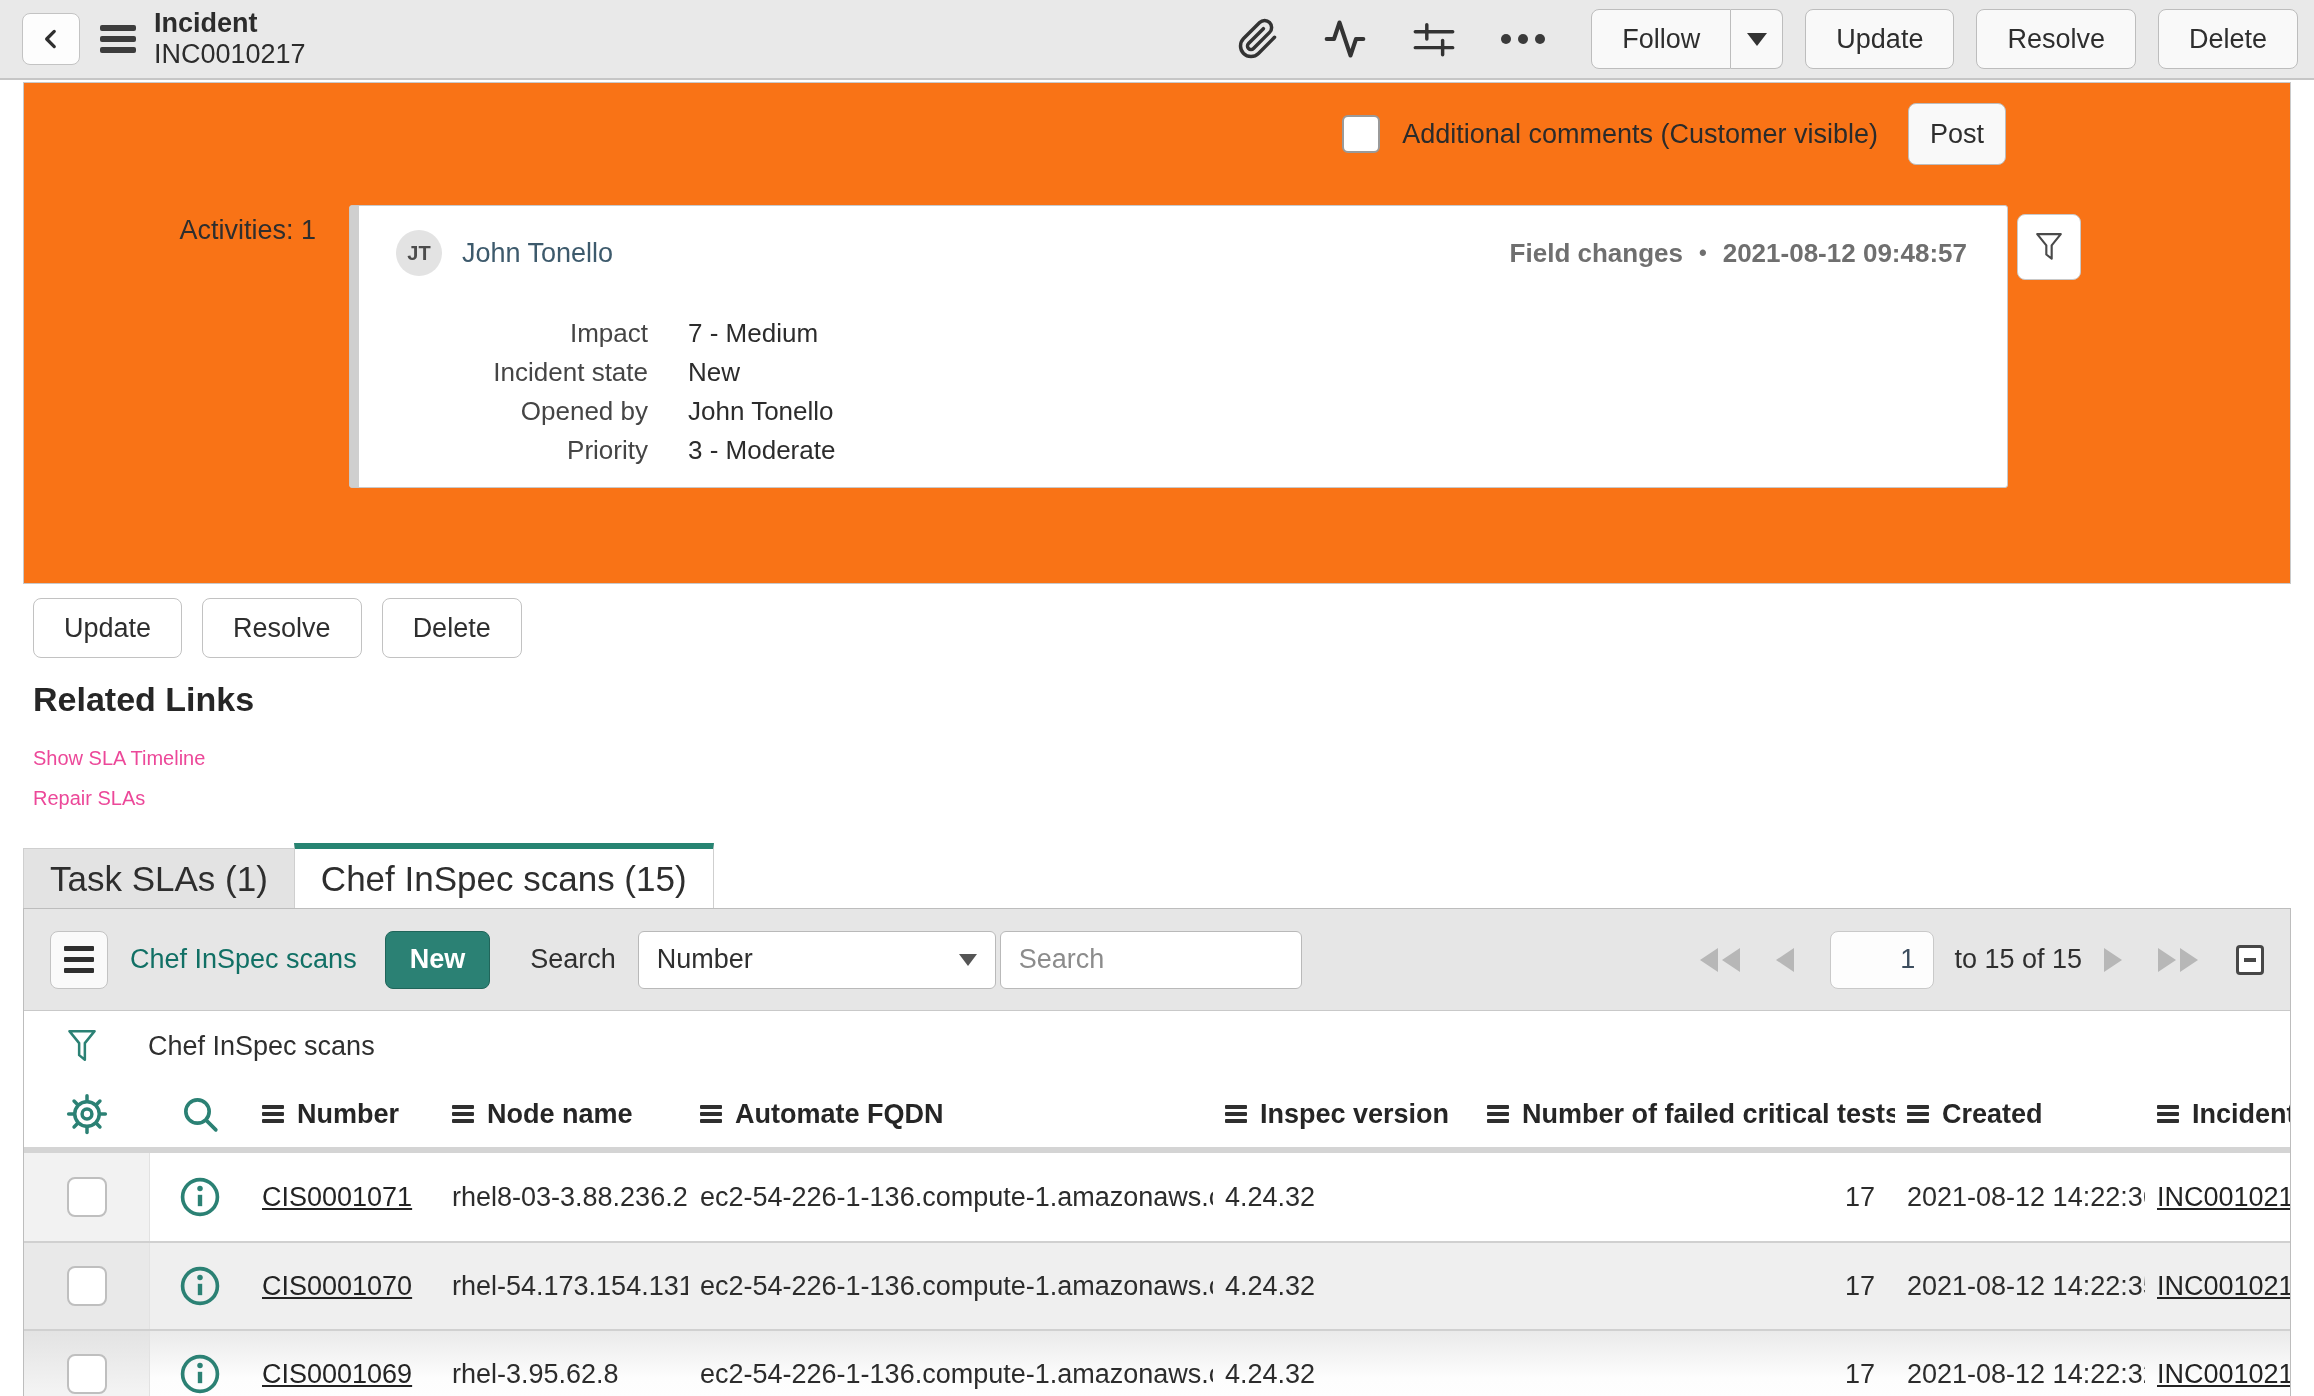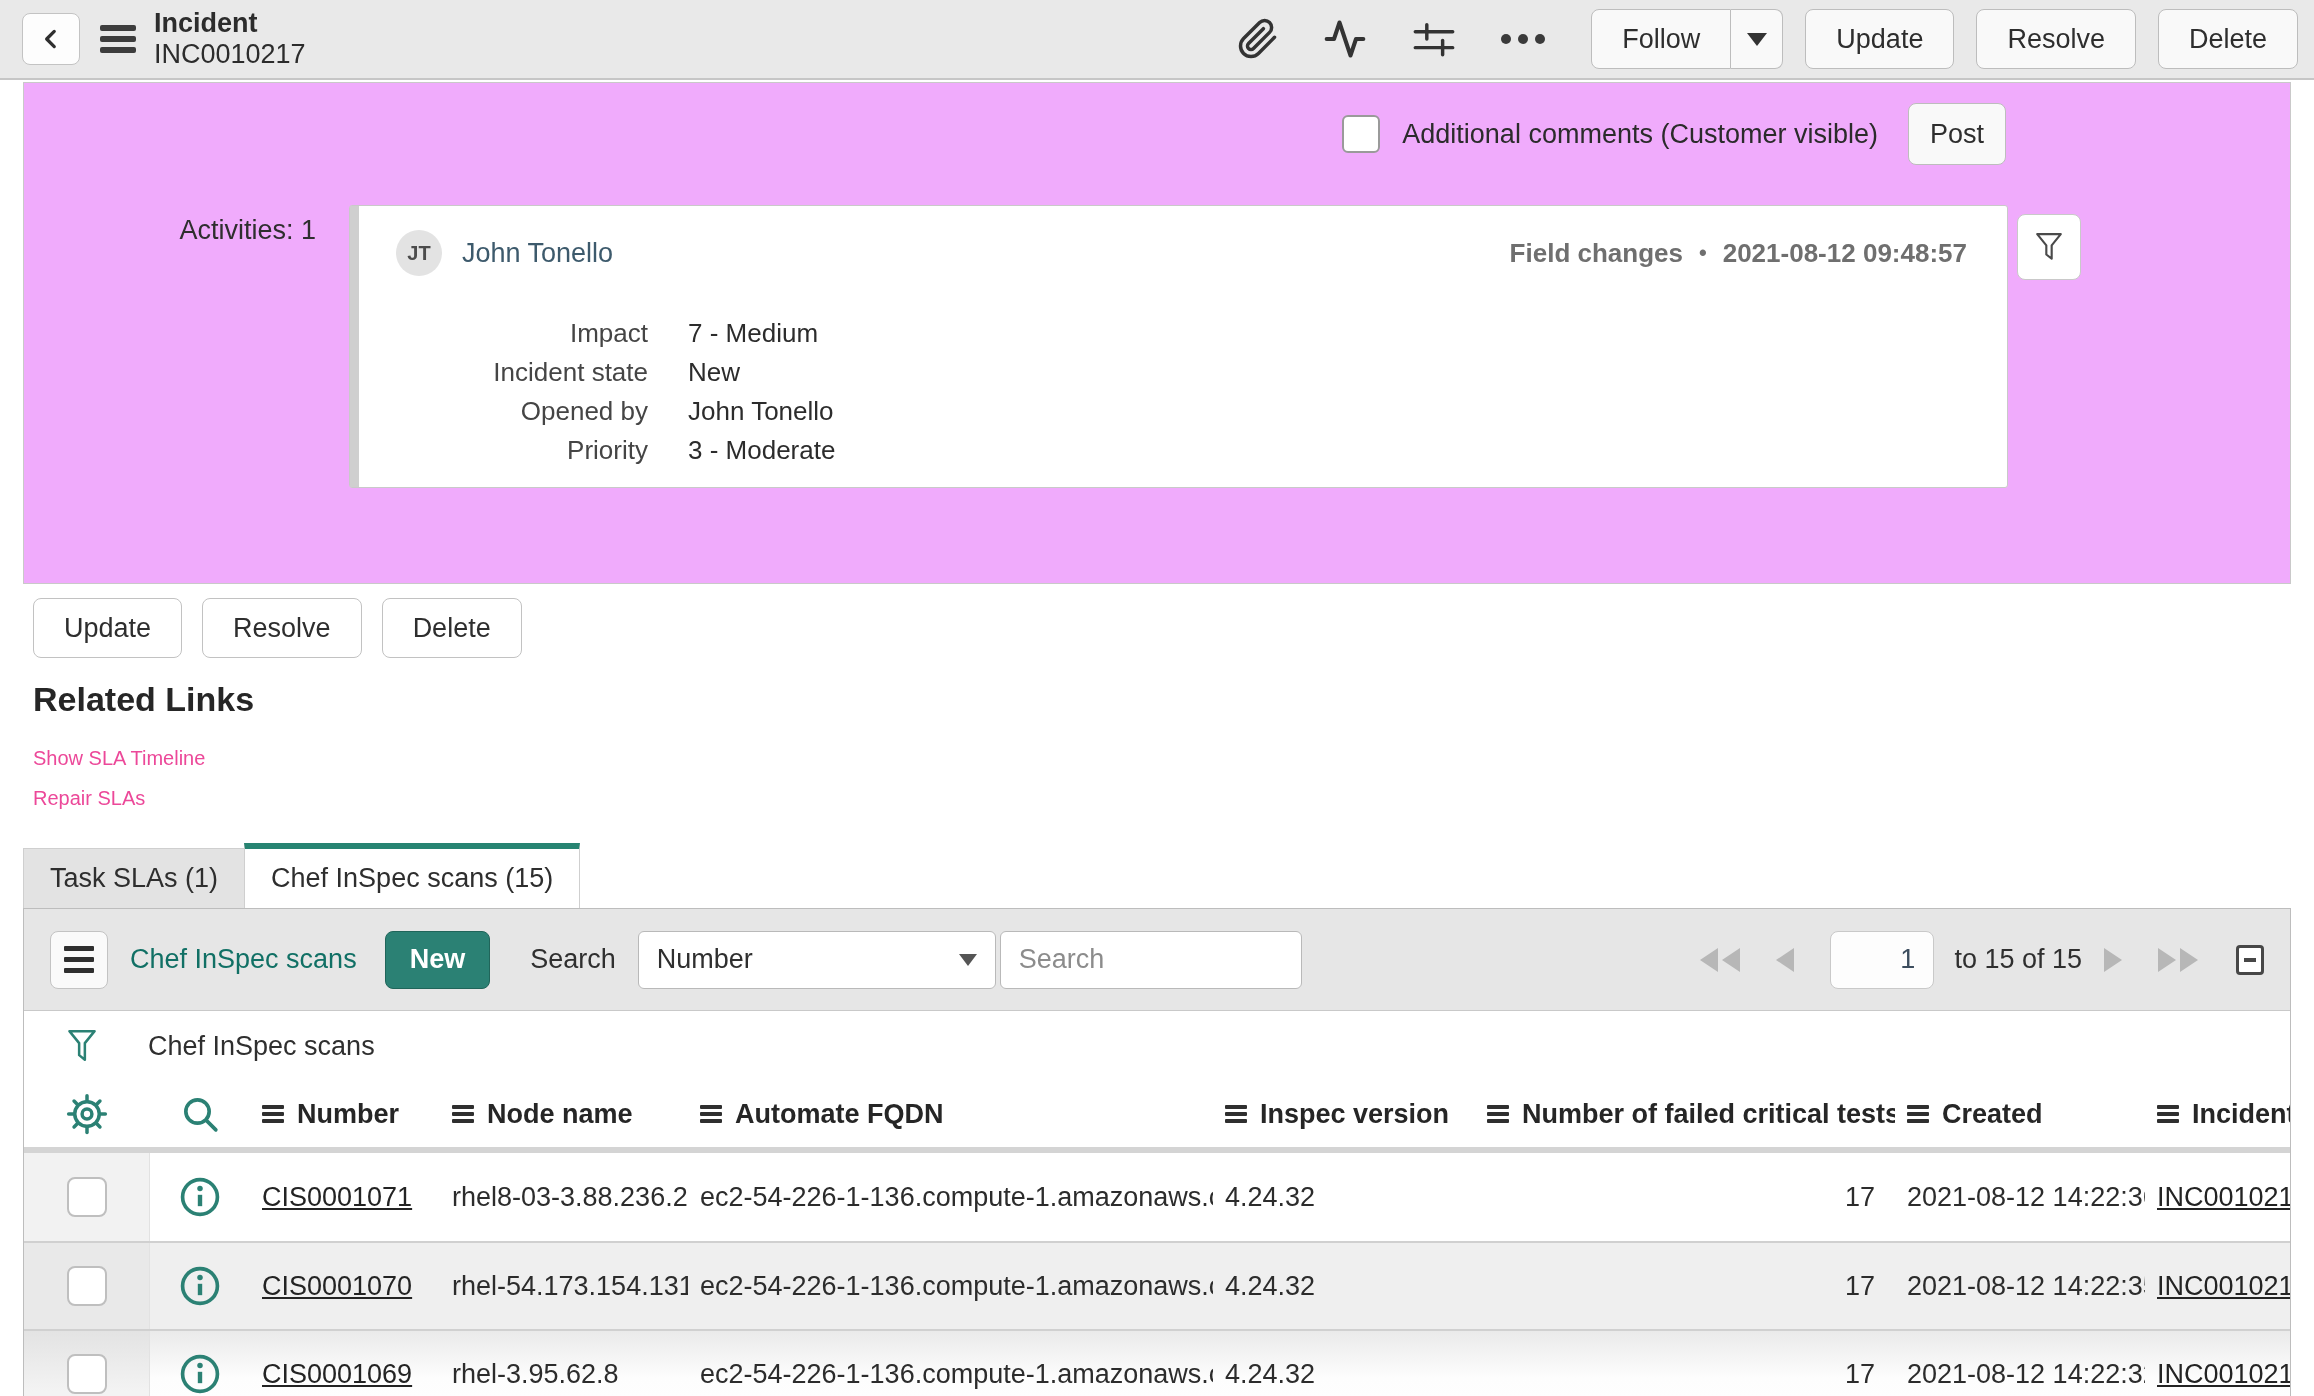--- a/index.html
+++ b/index.html
@@ -26,21 +26,21 @@
     padding:0 30px; cursor:pointer; font-family:inherit; }
   .split { display:flex; margin-left:2px; }
   .split .main { border-radius:8px 0 0 8px; }
   .split .arrow { border-radius:0 8px 8px 0; border-left:none; width:52px; padding:0; }
   .caret-down { width:0; height:0; border-left:10px solid transparent; border-right:10px solid transparent;
     border-top:13px solid #333; }
   .hdr-btn { margin-left:22px; }
 
   
   .form-card { position:absolute; top:82px; left:23px; width:2268px; height:502px;
-    background:#f0abfc; border:1px solid #c9c9c9; }
+    background:#f97316; border:1px solid #c9c9c9; }
   .comments-row { position:absolute; top:20px; right:284px; display:flex; align-items:center; }
   .checkbox { width:38px; height:38px; background:#fff; border:2px solid #9a9a9a; border-radius:6px; cursor:pointer; }
   .comments-row .lbl { margin-left:22px; font-size:27px; color:#2b2b2b; }
   .post-btn { margin-left:30px; height:62px; padding:0 21px; }
   .activities-label { position:absolute; top:132px; left:0; width:292px; text-align:right;
     font-size:27px; color:#2e2e2e; }
   .activity-card { position:absolute; top:122px; left:325px; width:1659px; height:283px;
     border:1px solid #c9c9c9; border-radius:3px; background:#fff; }
   .card-accent { position:absolute; left:0; top:0; bottom:0; width:9px; background:#cfcfcf; }
   .card-head { position:absolute; top:24px; left:46px; right:40px; display:flex; align-items:center; }
@@ -61,21 +61,21 @@
   .form-actions { position:absolute; top:598px; left:33px; display:flex; gap:20px; }
   .form-actions .btn { background:#fff; border-color:#c2c2c2; }
   .related { position:absolute; top:680px; left:33px; }
   .related h2 { font-size:34px; font-weight:700; color:#262626; margin-bottom:28px; }
   .related a { display:block; font-size:20px; color:#ec4899; margin-bottom:17px;
     text-decoration:none; cursor:pointer; }
 
   
   .tabs { position:absolute; top:843px; left:23px; display:flex; align-items:flex-end; }
   .tab { height:60px; background:#e3e3e3; border:1px solid #cfcfcf; border-bottom:none;
-    display:flex; align-items:center; padding:0 26px; font-size:27px; color:#2e2e2e;
+    display:flex; align-items:center; padding:0 26px; font-size:35px; color:#2e2e2e;
     margin-right:-1px; cursor:pointer; }
   .tab.active { background:#fff; height:65px; border-top:6px solid #278472; z-index:2; }
 
   
   .list-box { position:absolute; top:908px; left:23px; width:2268px; height:490px;
     background:#fff; border:1px solid #bdbdbd; overflow:hidden; }
   .list-toolbar { height:102px; background:#e6e6e6; border-bottom:1px solid #c9c9c9;
     display:flex; align-items:center; padding:0 26px; }
   .list-menu-btn { width:58px; height:58px; background:#fafafa; border:1px solid #c3c3c3;
     border-radius:8px; display:flex; flex-direction:column; align-items:center; justify-content:center; cursor:pointer; }

